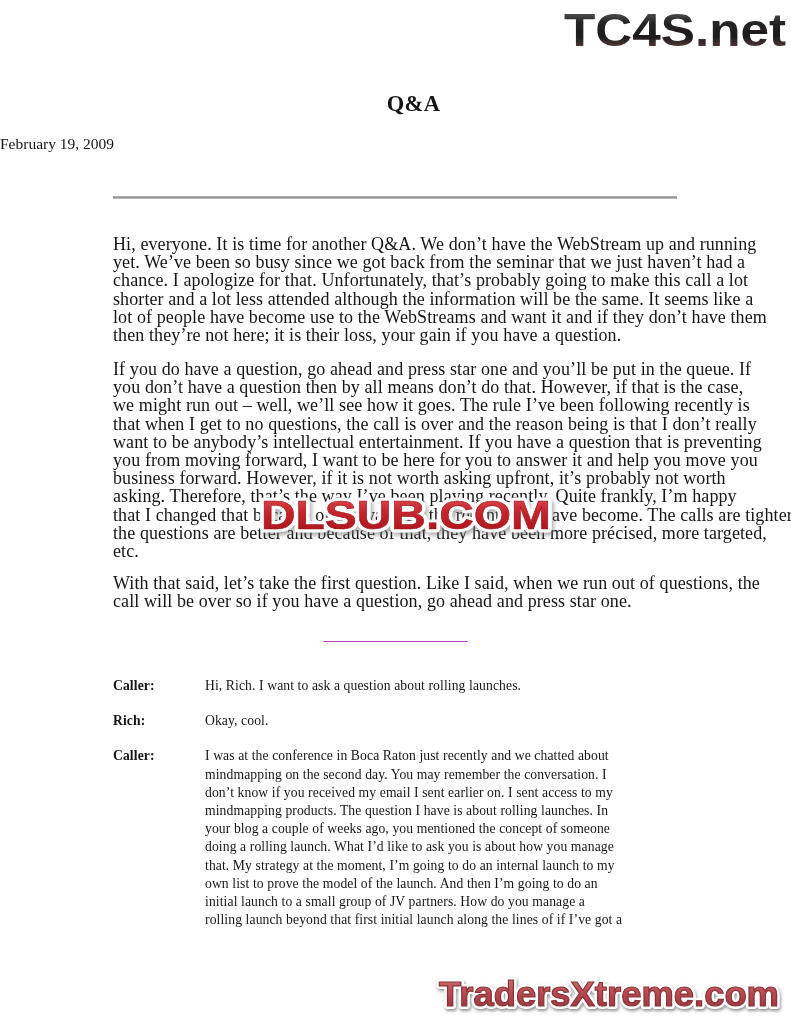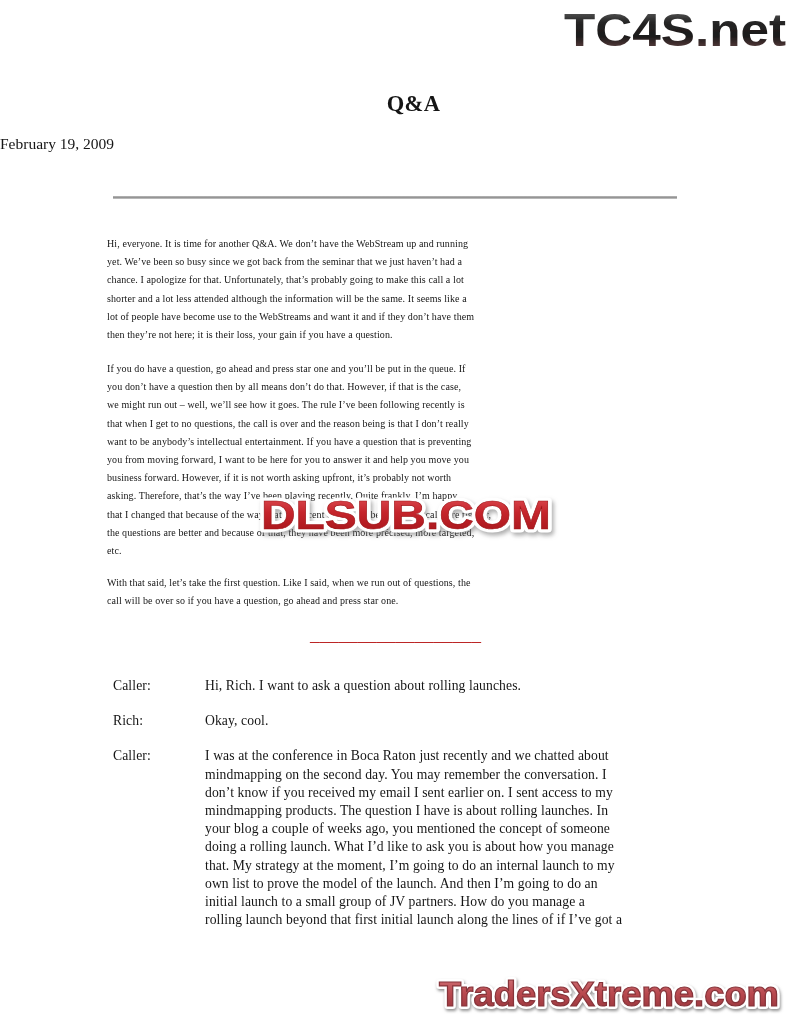--- a/index.html
+++ b/index.html
@@ -8,22 +8,22 @@
     position: relative;
     width: 791px;
     height: 1024px;
     background: #ffffff;
     overflow: hidden;
     font-family: "Liberation Serif", serif;
     color: #151515;
   }
   .para {
     position: absolute;
-    left: 107px;
-    font-size: 10px;
+    left: 113px;
+    font-size: 18px;
     line-height: 18.2px;
     white-space: pre;
     letter-spacing: 0.1px;
   }
   #p1 { top: 235px; }
   #p2 { top: 360px; }
   #p3 { top: 574px; }
   #header-logo { position: absolute; top: 2px; right: 2px; }
   #doc-title {
     position: absolute; top: 91px; left: 0; width: 100%;
@@ -36,32 +36,32 @@
     text-align: left; font-size: 15.5px;
   }
   #top-rule {
     position: absolute; top: 196px; left: 113px; width: 564px; height: 3px;
     background: linear-gradient(#b9b9b9, #8e8e8e 60%, #d6d6d6);
     border: none;
   }
   #section-separator {
     position: absolute; top: 626px; left: 0; width: 100%;
     text-align: center;
-    font-size: 19px; line-height: 18.2px;
+    font-size: 16px; line-height: 18.2px;
     letter-spacing: 0;
-    color: #b91c1c;
+    color: #a21caf;
   }
   #dialogue {
     position: absolute; top: 677px; left: 113px; width: 580px;
     font-size: 13.65px; line-height: 18.2px;
   }
   .dlg-row { display: flex; margin-bottom: 17px; }
   .dlg-speaker {
     flex: 0 0 92px;
-    font-weight: normal;
+    font-weight: bold;
     letter-spacing: 0.1px;
   }
   .dlg-text { flex: 1; white-space: pre; letter-spacing: 0.1px; }
   #watermark {
     position: absolute; top: 486px; left: 256px;
     filter: drop-shadow(2px 3px 2px rgba(110,110,110,0.55));
   }
   #footer-logo {
     position: absolute; right: 8px; bottom: 1px;
     filter: drop-shadow(1.5px 2.5px 1.5px rgba(90,90,90,0.65));

